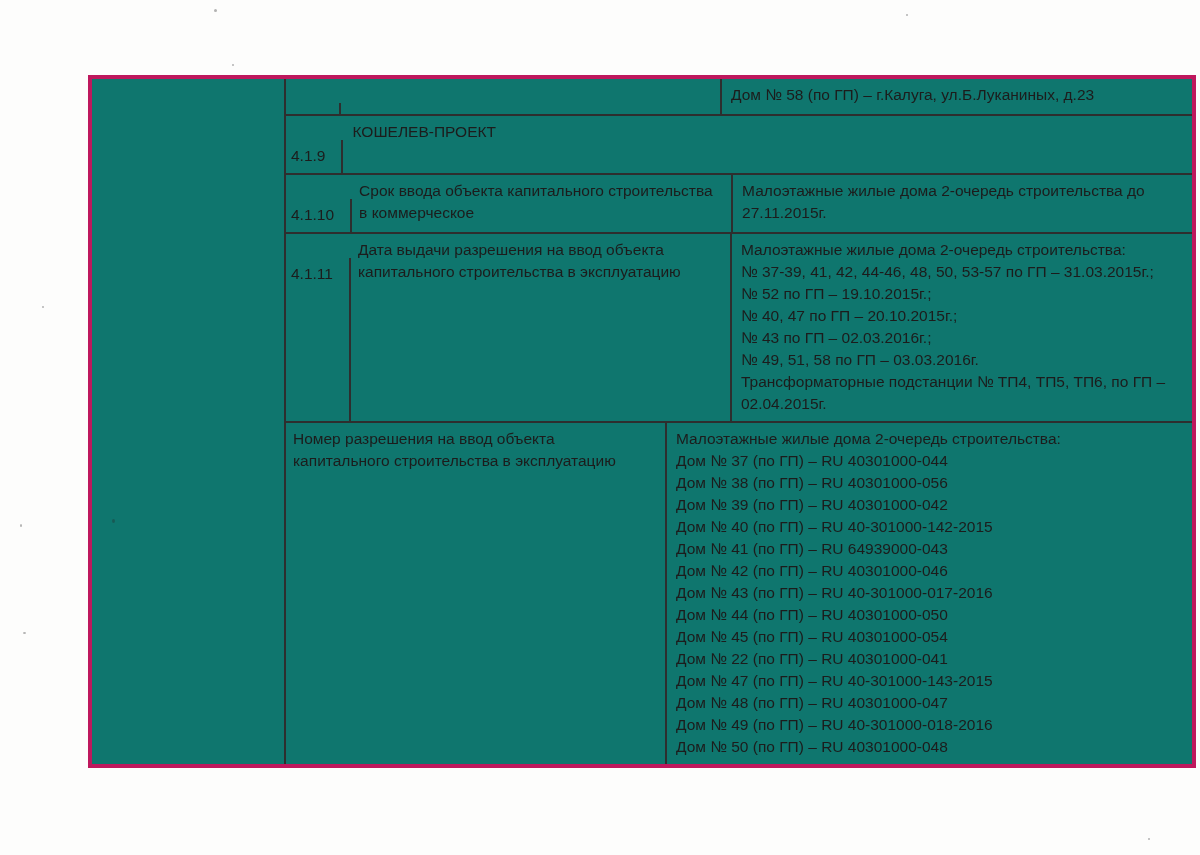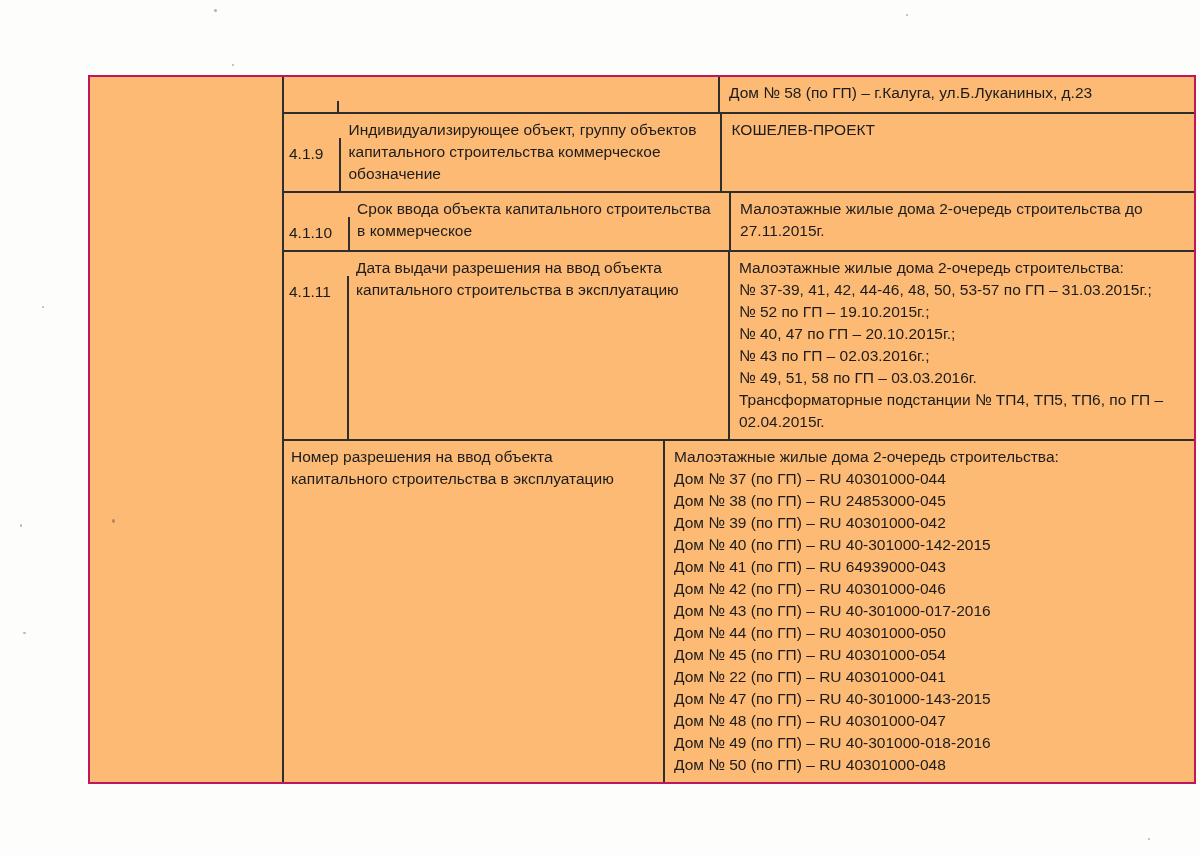--- a/index.html
+++ b/index.html
@@ -10,23 +10,23 @@
     color: #1c1c1c;
     overflow: hidden;
     position: relative;
   }
   .page { position: absolute; inset: 0; }
   .doc-table {
     position: absolute;
     left: 88px; top: 75px;
     width: 1108px;
     display: flex;
-    border: 2px solid #be185d;
+    border: 4px solid #be185d;
     box-sizing: border-box;
-    background: #fdba74;
+    background: #0f766e;
   }
   .empty-col {
     flex: 0 0 192px;
     border-right: 2px solid #2e2e2e;
   }
   .rows-col { flex: 1; display: flex; flex-direction: column; min-width: 0; }
   .trow { display: flex; border-bottom: 2px solid #2e2e2e; }
   .trow:last-child { border-bottom: none; }
   .cell {
     box-sizing: border-box;
@@ -62,25 +62,20 @@
   <div class="trow">
     <div class="cell c-num"></div>
     <div class="cell c-label"></div>
     <div class="cell c-value">
             <div class="vline">Дом № 58 (по ГП) – г.Калуга, ул.Б.Луканиных, д.23</div>
           </div>
   </div>
 
   <div class="trow">
     <div class="cell c-num">4.1.9</div>
-    <div class="cell c-label">
-            <div class="vline">Индивидуализирующее объект, группу объектов</div>
-            <div class="vline">капитального строительства коммерческое</div>
-            <div class="vline">обозначение</div>
-          </div>
     <div class="cell c-value">
             <div class="vline">КОШЕЛЕВ-ПРОЕКТ</div>
           </div>
   </div>
 
   <div class="trow">
     <div class="cell c-num">4.1.10</div>
     <div class="cell c-label">
             <div class="vline">Срок ввода объекта капитального строительства</div>
             <div class="vline">в коммерческое</div>
@@ -110,21 +105,21 @@
   </div>
 
   <div class="trow">
     <div class="cell c-label">
             <div class="vline">Номер разрешения на ввод объекта</div>
             <div class="vline">капитального строительства в эксплуатацию</div>
           </div>
     <div class="cell c-value">
             <div class="vline">Малоэтажные жилые дома 2-очередь строительства:</div>
             <div class="vline">Дом № 37 (по ГП) – RU 40301000-044</div>
-            <div class="vline">Дом № 38 (по ГП) – RU 24853000-045</div>
+            <div class="vline">Дом № 38 (по ГП) – RU 40301000-056</div>
             <div class="vline">Дом № 39 (по ГП) – RU 40301000-042</div>
             <div class="vline">Дом № 40 (по ГП) – RU 40-301000-142-2015</div>
             <div class="vline">Дом № 41 (по ГП) – RU 64939000-043</div>
             <div class="vline">Дом № 42 (по ГП) – RU 40301000-046</div>
             <div class="vline">Дом № 43 (по ГП) – RU 40-301000-017-2016</div>
             <div class="vline">Дом № 44 (по ГП) – RU 40301000-050</div>
             <div class="vline">Дом № 45 (по ГП) – RU 40301000-054</div>
             <div class="vline">Дом № 22 (по ГП) – RU 40301000-041</div>
             <div class="vline">Дом № 47 (по ГП) – RU 40-301000-143-2015</div>
             <div class="vline">Дом № 48 (по ГП) – RU 40301000-047</div>

